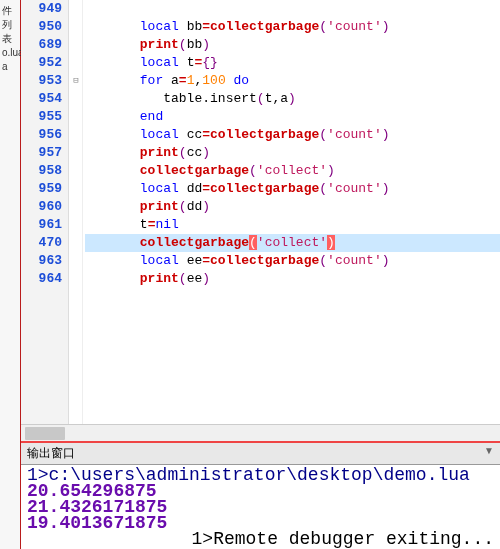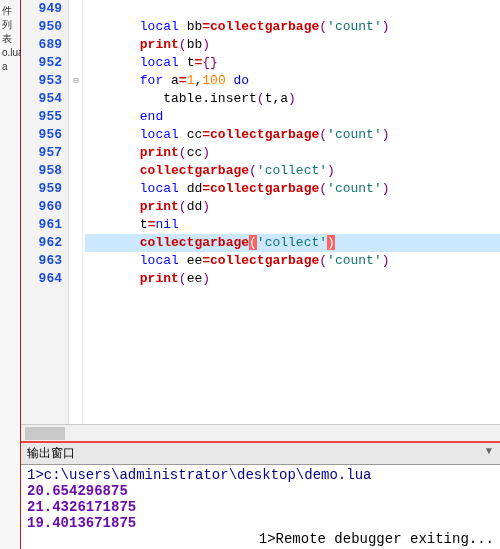--- a/index.html
+++ b/index.html
@@ -11,27 +11,27 @@
 .gutter { background: #f3f3f3; border-right: 1px solid #ddd; padding: 0 6px; text-align: right; color: #1d4ed8; font-weight: bold; min-width: 48px; }
 .code { flex: 1; padding-left: 2px; position: relative; }
 .fold-col { width: 14px; background: #fff; border-right: 1px solid #eee; position: relative; }
 .ln { line-height: 18px; height: 18px; }
 .code-line { line-height: 18px; height: 18px; white-space: pre; padding-left: 8px; }
 .code-line.highlighted { background: #cce8ff; }
 .k-blue { color: #0000ff; text-align: center; }
 .k-red { color: #cc0000; font-weight: bold; }
 .k-purple { color: #800080; }
 .k-num { color: #ff8000; }
-.k-str { color: #0f766e; }
+.k-str { color: #be185d; }
 .bracket-hl { background: #ff6060; color: #fff; }
 .fold-mark { position: absolute; left: 2px; font-size: 9px; color: #888; width: 10px; text-align: center; line-height: 18px; }
 .scrollbar-h { height: 17px; background: #f0f0f0; border-top: 1px solid #ccc; display: flex; align-items: center; }
 .scroll-thumb { width: 40px; height: 13px; background: #c8c8c8; margin-left: 4px; border-radius: 1px; }
 .output-header { background: #e8e8e8; border-top: 2px solid #ef4444; border-bottom: 1px solid #999; padding: 2px 6px; font-size: 12px; display: flex; justify-content: space-between; font-family: "Microsoft YaHei", sans-serif; }
-.output-body { background: #fff; padding: 2px 6px; font-size: 14px; overflow: auto; }
+.output-body { background: #fff; padding: 2px 6px; font-size: 18px; overflow: auto; }
 .output-line { line-height: 16px; white-space: pre; }
 .out-path { color: #000088; }
 .out-val { color: #6a0dad; font-weight: bold; }
 .out-exit { color: #000; text-align: right; }
 .dropdown-arrow { font-size: 10px; color: #666; }
 </style>
 </head>
 <body>
 
 <div class="left-panel">
@@ -49,21 +49,21 @@
         <div class="ln">952</div>
         <div class="ln">953</div>
         <div class="ln">954</div>
         <div class="ln">955</div>
         <div class="ln">956</div>
         <div class="ln">957</div>
         <div class="ln">958</div>
         <div class="ln">959</div>
         <div class="ln">960</div>
         <div class="ln">961</div>
-        <div class="ln">962</div>
+        <div class="ln">470</div>
         <div class="ln">963</div>
         <div class="ln">964</div>
       </div>
     <div class="fold-col" id="foldcol">
         <div class="ln" style="position: relative;"></div>
         <div class="ln" style="position: relative;"></div>
         <div class="ln" style="position: relative;"></div>
         <div class="ln" style="position: relative;"></div>
         <div class="ln" style="position: relative;">
           <span class="fold-mark" style="top: 0px;">⊟</span>

